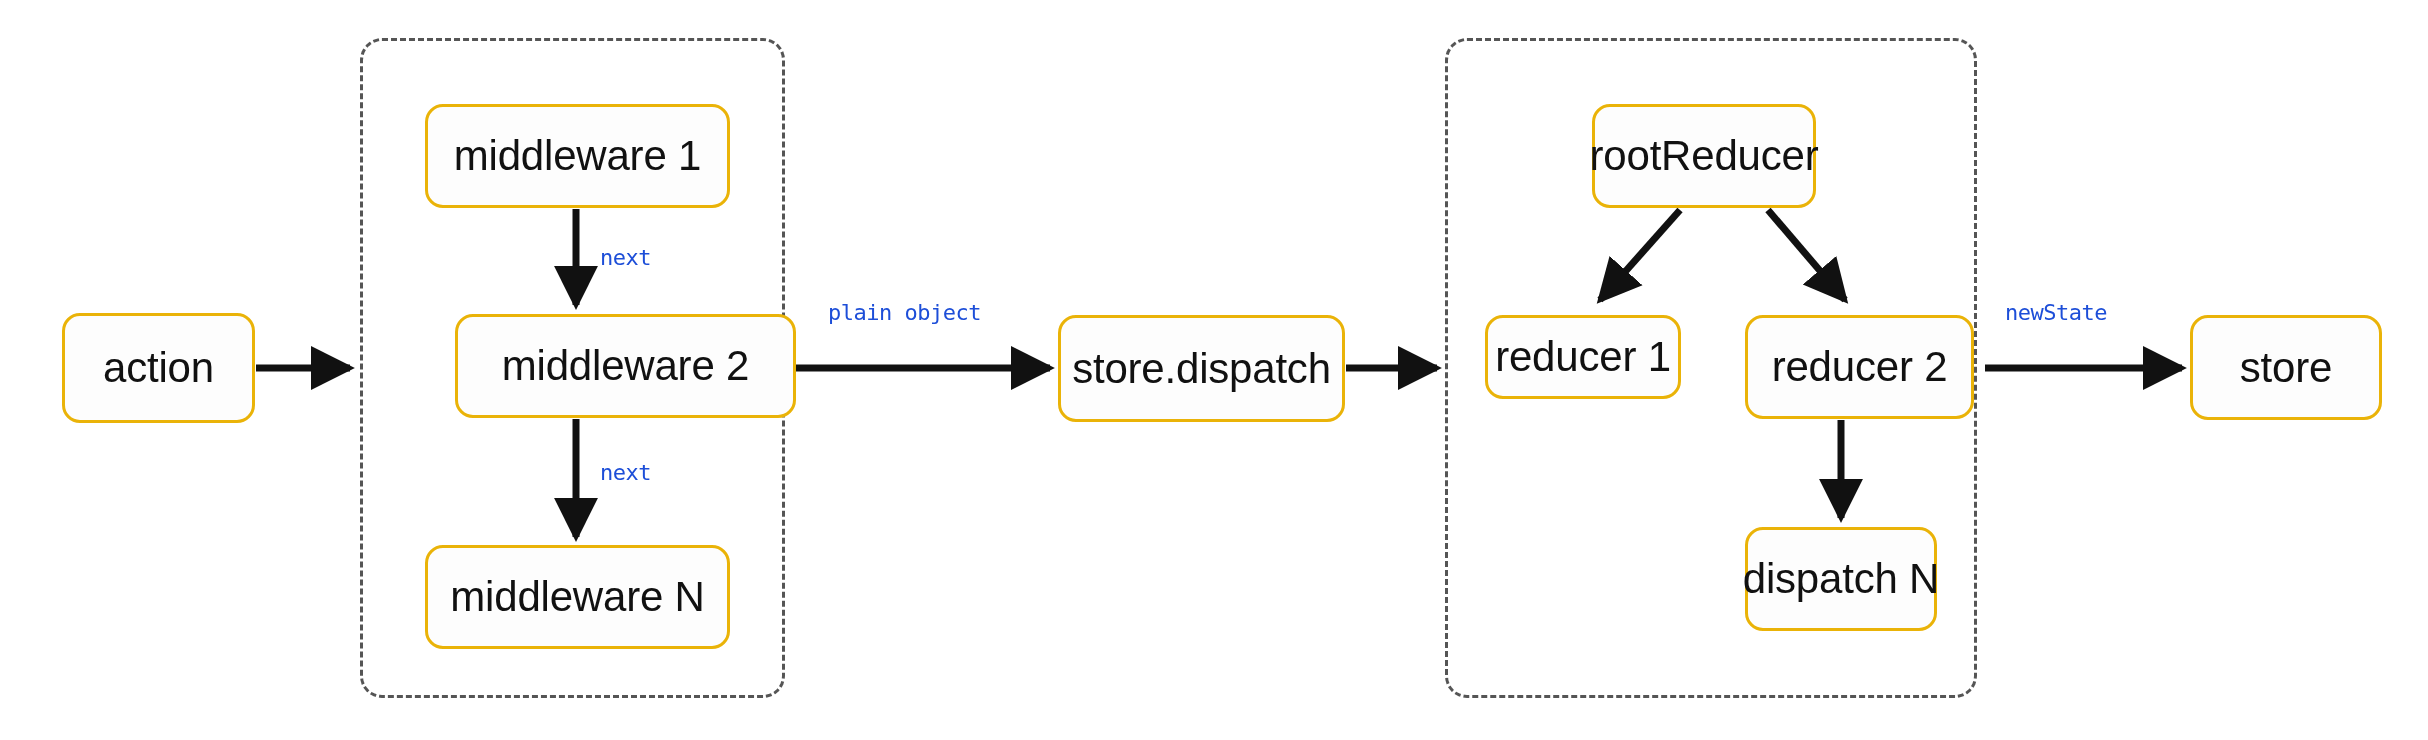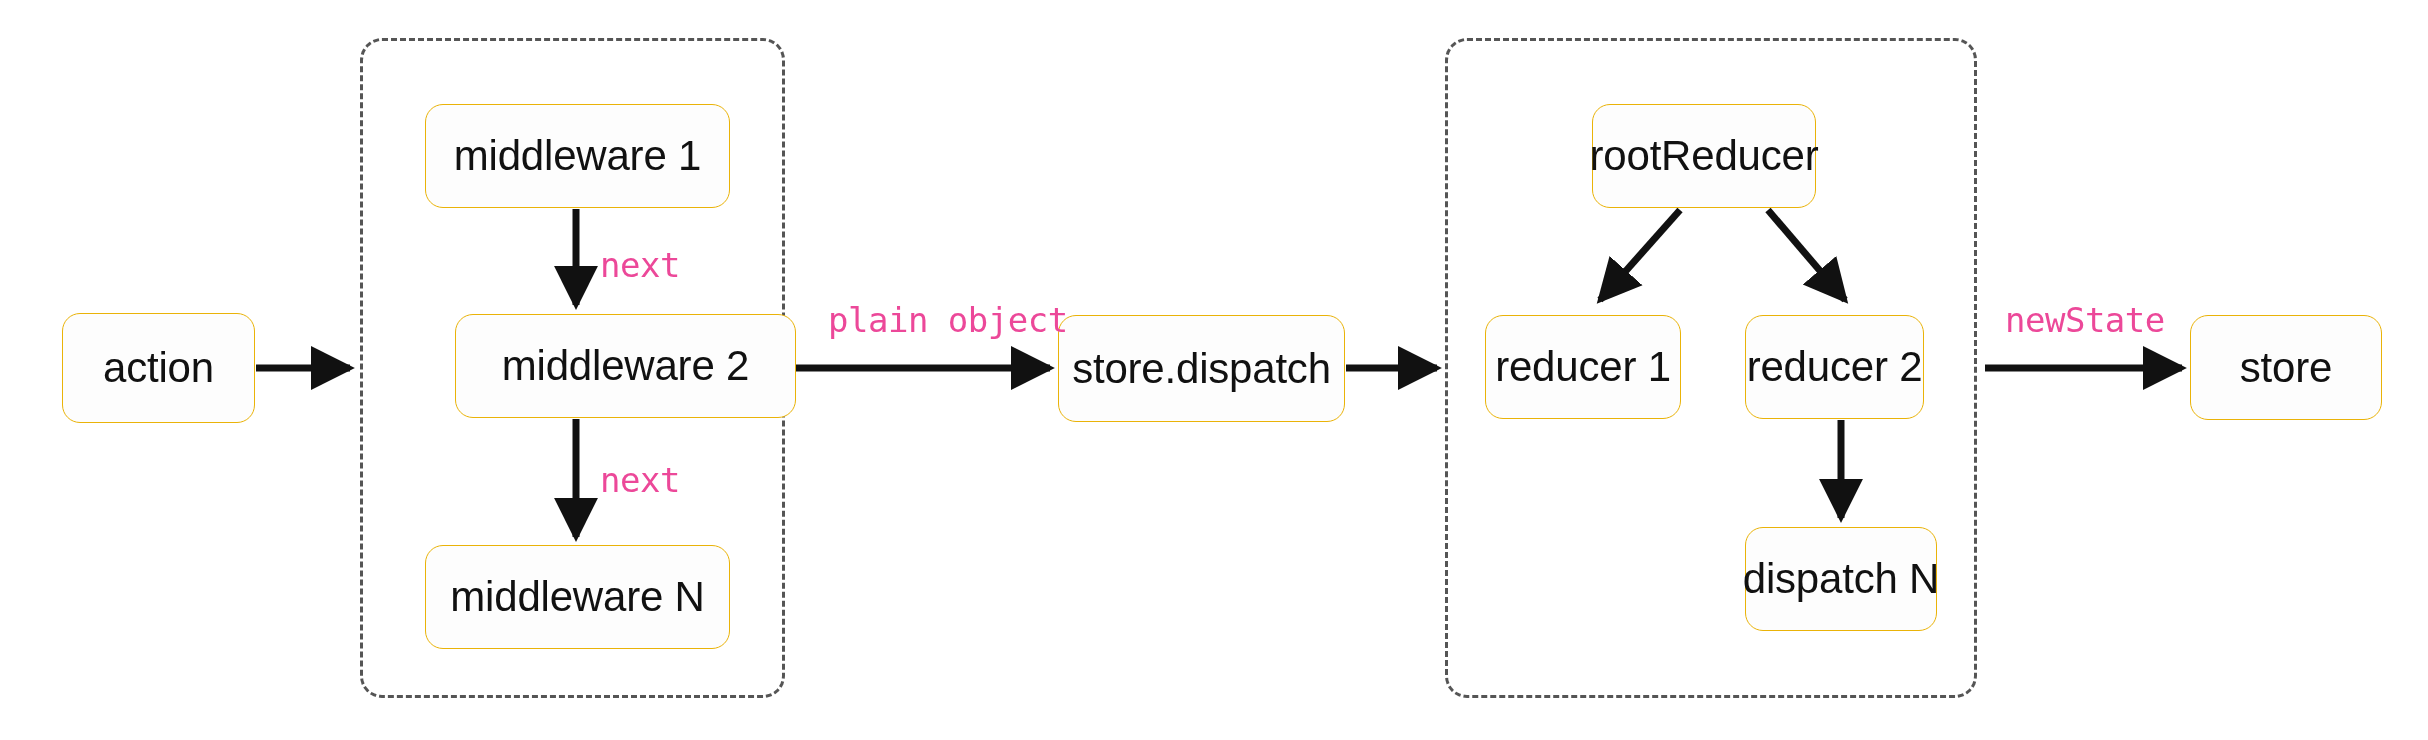--- a/index.html
+++ b/index.html
@@ -20,21 +20,21 @@
     position: absolute;
     left: 0;
     top: 0;
     width: 2428px;
     height: 740px;
   }
   .node {
     position: absolute;
     box-sizing: border-box;
     background: #fdfdfd;
-    border: 1px solid #eab308;
+    border: 3px solid #eab308;
     border-radius: 18px;
     display: flex;
     align-items: center;
     justify-content: center;
     font-family: "Liberation Sans", sans-serif;
     color: #111111;
     white-space: nowrap;
     z-index: 3;
   }
   .node-label {
@@ -46,22 +46,22 @@
     position: absolute;
     box-sizing: border-box;
     border: 3px dashed #555555;
     border-radius: 22px;
     background: transparent;
     z-index: 1;
   }
   .edge-label {
     position: absolute;
     font-family: "DejaVu Sans Mono", monospace;
-    font-size: 34px;
-    color: #ec4899;
+    font-size: 22px;
+    color: #1d4ed8;
     white-space: nowrap;
     letter-spacing: -0.5px;
     z-index: 4;
   }
 </style>
 </head>
 <body>
 
 <div id="canvas">
 
@@ -112,25 +112,25 @@
   </div>
 
   <div class="node" style="left:1058px; top:315px; width:287px; height:107px;">
     <span class="node-label">store.dispatch</span>
   </div>
 
   <div class="node" style="left:1592px; top:104px; width:224px; height:104px;">
     <span class="node-label">rootReducer</span>
   </div>
 
-  <div class="node" style="left:1485px; top:315px; width:196px; height:104px;">
+  <div class="node" style="left:1485px; top:315px; width:196px; height:84px;">
     <span class="node-label">reducer 1</span>
   </div>
 
-  <div class="node" style="left:1745px; top:315px; width:179px; height:104px;">
+  <div class="node" style="left:1745px; top:315px; width:229px; height:104px;">
     <span class="node-label">reducer 2</span>
   </div>
 
   <div class="node" style="left:1745px; top:527px; width:192px; height:104px;">
     <span class="node-label">dispatch N</span>
   </div>
 
   <div class="node" style="left:2190px; top:315px; width:192px; height:105px;text-align:right;">
     <span class="node-label">store</span>
   </div>

